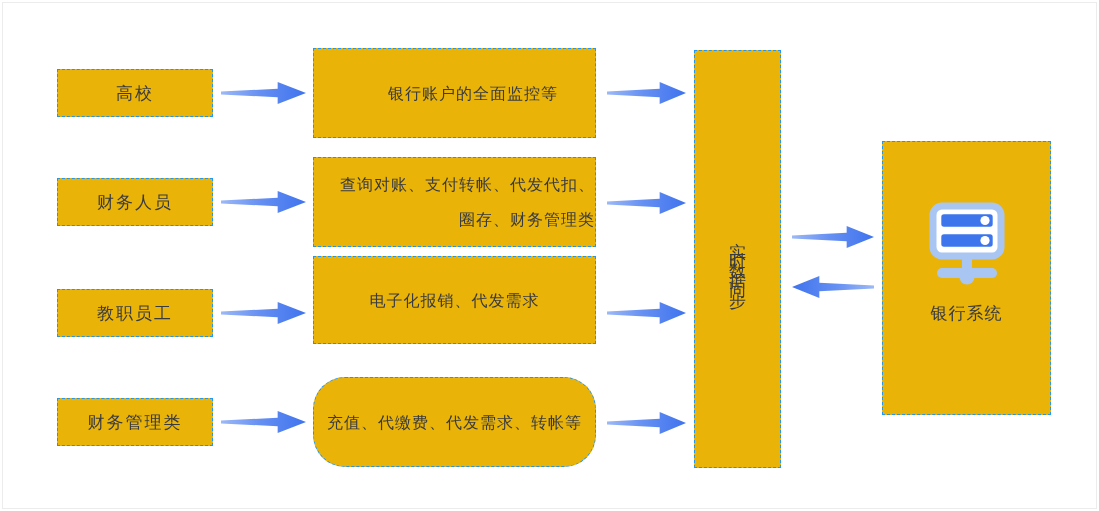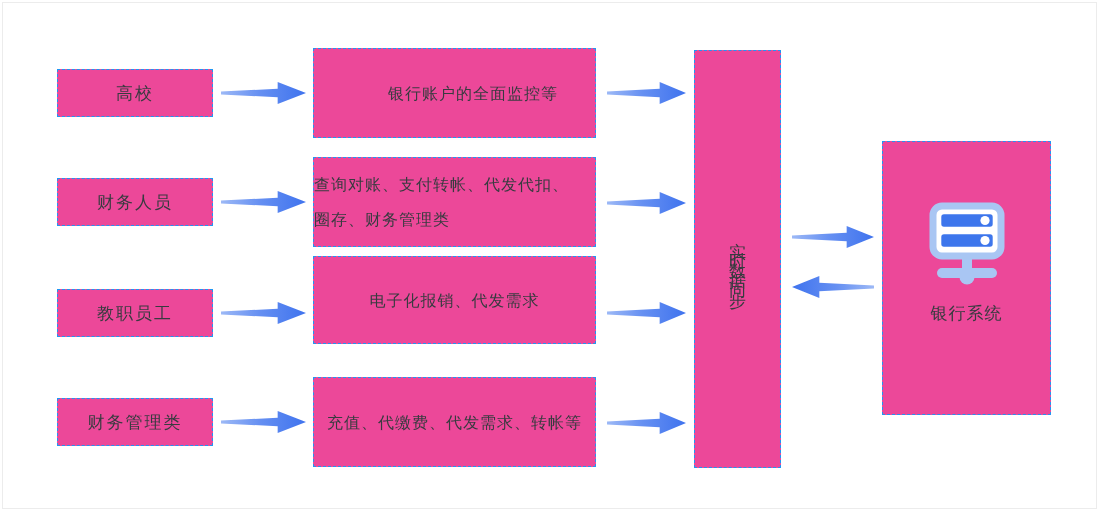--- a/index.html
+++ b/index.html
@@ -14,42 +14,42 @@
   .frame {
     position: absolute; inset: 2px;
     border: 1px solid #ececec;
     background: #fff;
   }
   .canvas { position: absolute; inset: 0; }
 
   .dashed-box {
     position: absolute;
     border: 1px dashed #2196f3;
-    background: #ec4899;
+    background: #eab308;
     display: flex;
     align-items: center;
     justify-content: center;
     font-size: 16px;
     letter-spacing: 1px;
     color: #383b40;
   }
 
   
   .node-left { left: 57px; width: 156px; height: 48px; font-size: 17px; letter-spacing: 2px; }
   .node-left.r1 { top: 69px; }
   .node-left.r2 { top: 178px; }
   .node-left.r3 { top: 289px; }
   .node-left.r4 { top: 398px; }
 
   
   .node-mid { left: 313px; width: 283px; flex-direction: column; }
   .node-mid.r1 { top: 48px;  height: 90px; padding-left: 37px; }
-  .node-mid.r2 { top: 157px; height: 90px; align-items: flex-start; }
+  .node-mid.r2 { top: 157px; height: 90px; align-items: flex-end; }
   .node-mid.r3 { top: 256px; height: 88px; }
-  .node-mid.r4 { top: 377px; height: 90px; }
+  .node-mid.r4 { top: 377px; height: 90px; border-radius: 32px; }
   .node-mid .line { line-height: 35px; white-space: nowrap; }
 
   
   .node-sync {
     left: 694px; top: 50px; width: 87px; height: 418px;
   }
   .node-sync .vtext {
     writing-mode: vertical-lr;
     text-orientation: upright;
     font-size: 17px;

